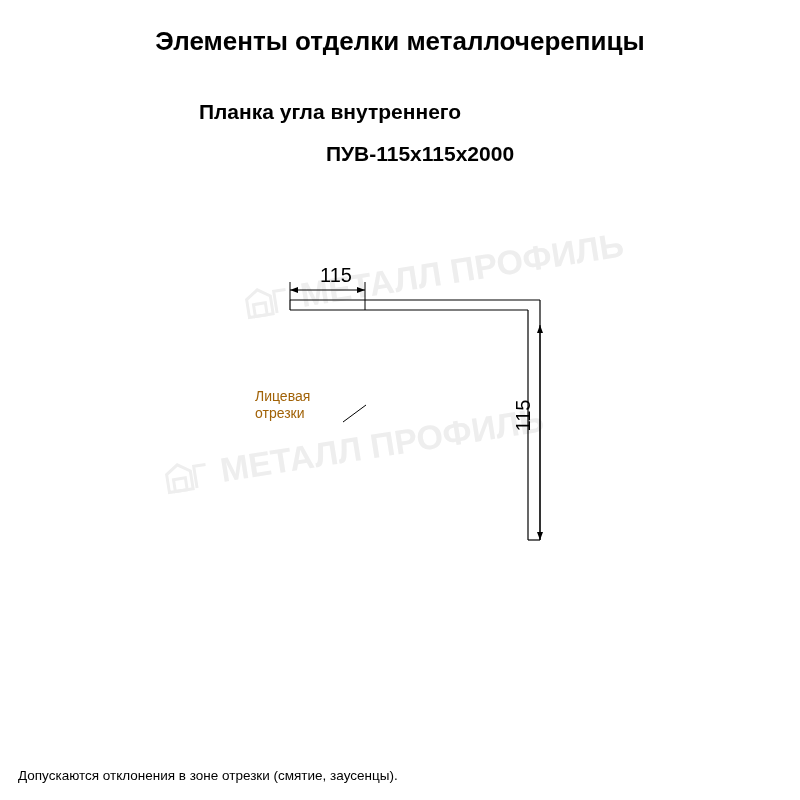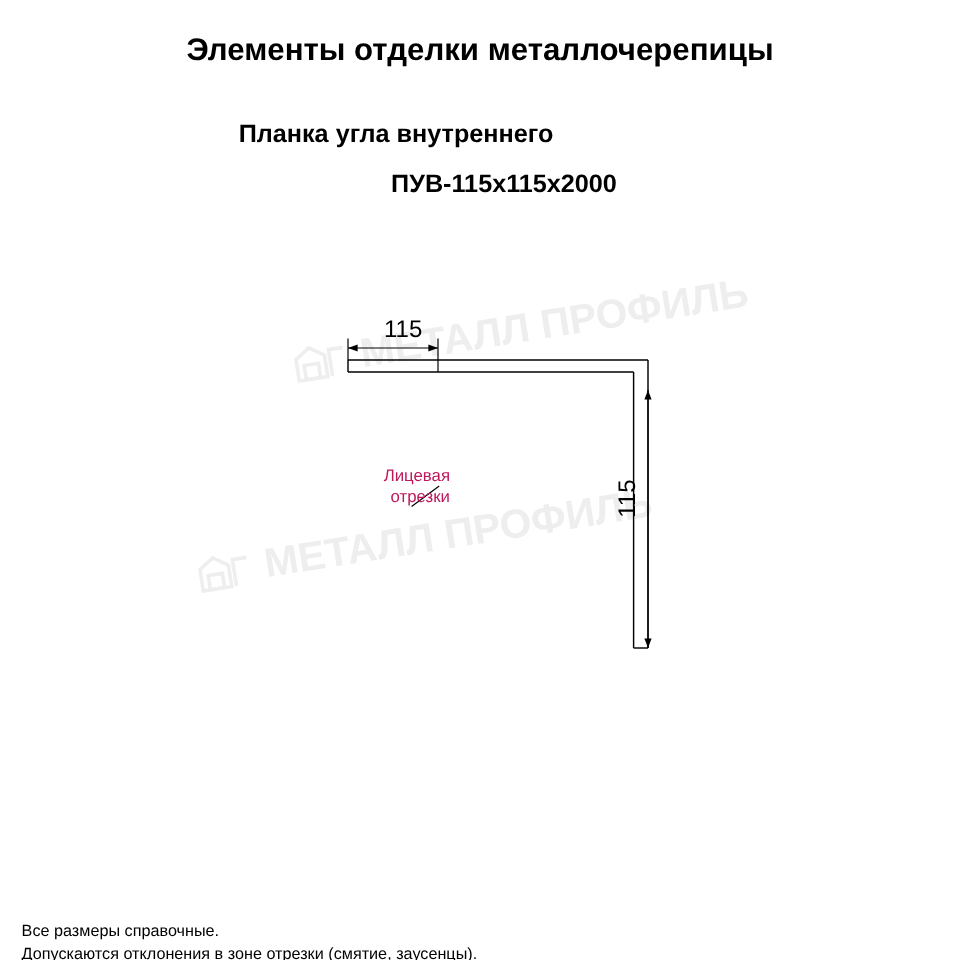--- a/index.html
+++ b/index.html
@@ -94,24 +94,24 @@
     width: 440px;
     height: 320px;
   }
   .drawing svg { display: block; }
 
   .label-face {
     position: absolute;
     left: 255px;
     top: 388px;
     width: 120px;
-    text-align: right;
+    text-align: left;
     font-size: 14px;
     line-height: 17px;
-    color: #be185d;
+    color: #a16207;
   }
 
   .dim-115-top {
     position: absolute;
     left: 320px;
     top: 264px;
     font-size: 20px;
   }
   .dim-115-right {
     position: absolute;
@@ -206,17 +206,16 @@
 
   <div class="dim-115-top">115</div>
   <div class="dim-115-right">115</div>
 
   <div class="label-face">
     <span>Лицевая</span><br>
     <span>отрезки</span>
   </div>
 
   <div class="footer">
-    <div>Все размеры справочные.</div>
     <div>Допускаются отклонения в зоне отрезки (смятие, заусенцы).</div>
   </div>
 
 </div>
 
 </body></html>

